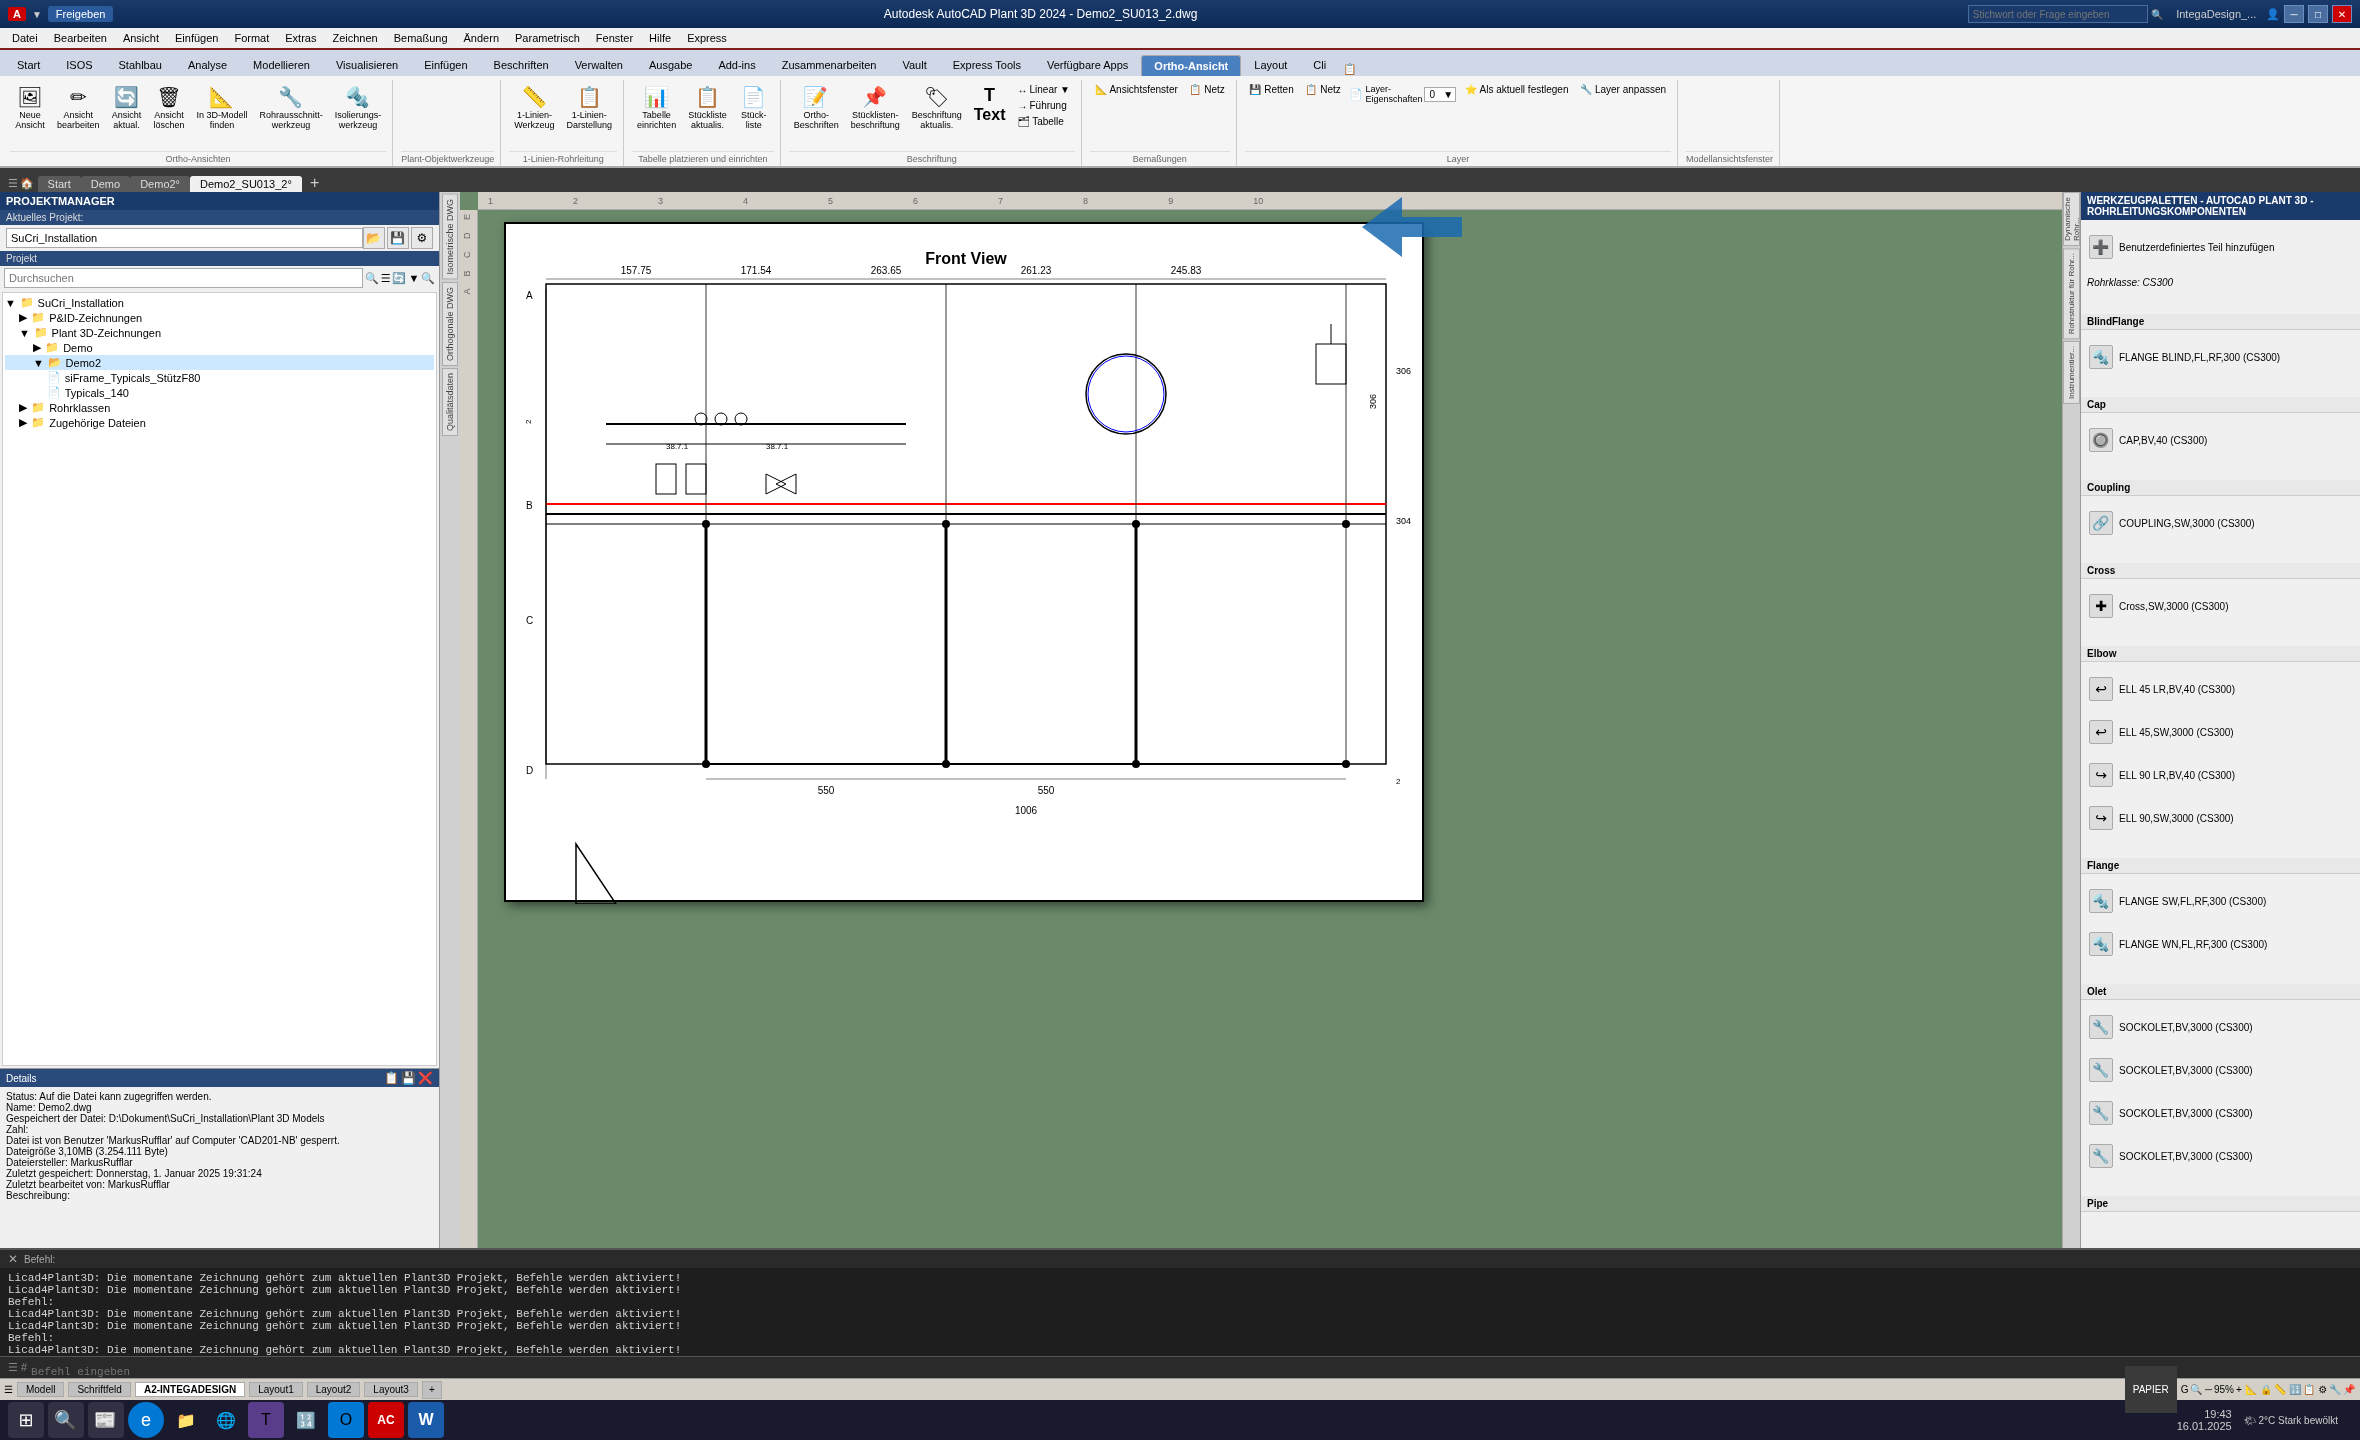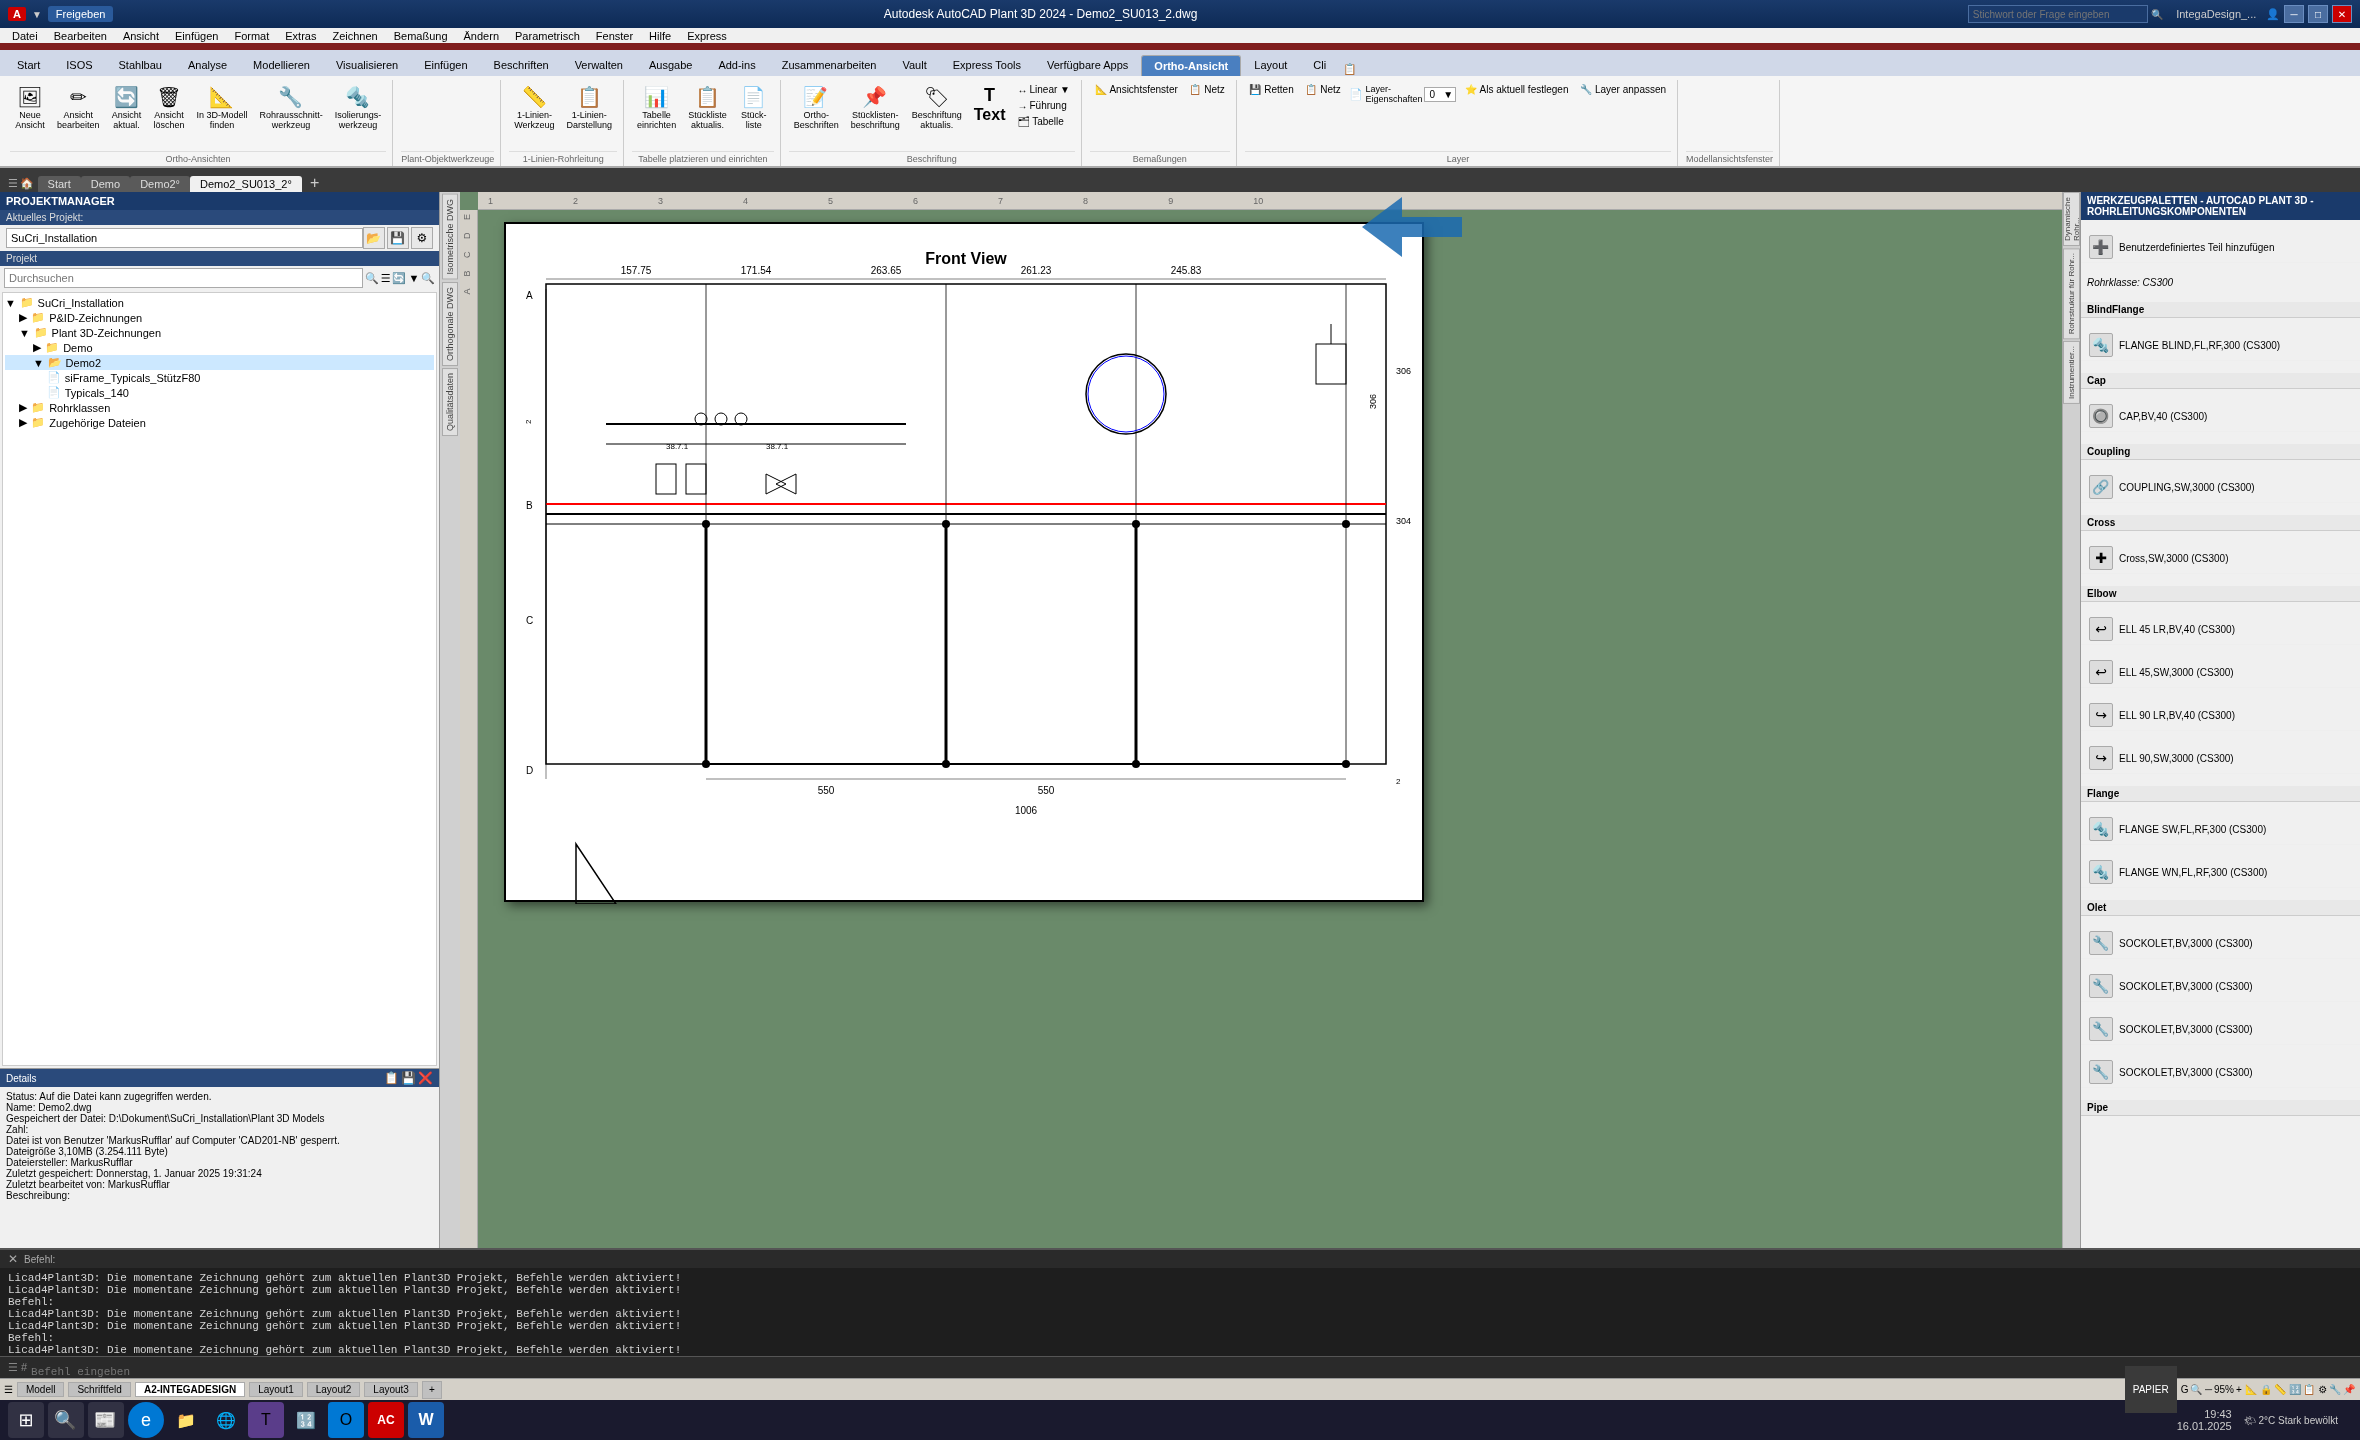--- a/index.html
+++ b/index.html
@@ -7,21 +7,21 @@
 
     
     #titlebar { height: 28px; background: linear-gradient(to bottom, #1a3a6b, #0d2a55); display: flex; align-items: center; justify-content: space-between; padding: 0 8px; color: #fff; }
     #titlebar .left { display: flex; align-items: center; gap: 6px; }
     #titlebar .center { font-size: 12px; }
     #titlebar .right { display: flex; align-items: center; gap: 4px; }
     .title-btn { width: 20px; height: 18px; background: #4a6da0; border: 1px solid #6a8dc0; color: #fff; font-size: 10px; display: flex; align-items: center; justify-content: center; cursor: pointer; }
     .search-bar { width: 180px; height: 18px; background: #1a3a6b; border: 1px solid #4a6da0; color: #ccc; font-size: 10px; padding: 0 4px; }
 
     
-    #menubar { height: 22px; background: #f0f0f0; display: flex; align-items: center; padding: 0 4px; border-bottom: 7px solid #7f1d1d; }
+    #menubar { height: 22px; background: #f0f0f0; display: flex; align-items: center; padding: 0 4px; border-bottom: 2px solid #7f1d1d; }
     .menu-item { padding: 2px 8px; font-size: 11px; cursor: pointer; }
 
     
     #ribbon { background: #f5f5f5; border-bottom: 2px solid #aaa; }
     .ribbon-tabs { height: 26px; display: flex; align-items: flex-end; background: #d0d8e8; padding: 0 4px; }
     .ribbon-tab { padding: 4px 12px; font-size: 11px; cursor: pointer; background: #d0d8e8; border: 1px solid transparent; }
     .ribbon-tab.active { background: #f5f5f5; border: 1px solid #aaa; border-bottom: none; font-weight: bold; }
     .ribbon-tab.highlight { background: #4a7fc0; color: #fff; border-radius: 3px 3px 0 0; }
     .ribbon-content { display: flex; align-items: stretch; padding: 4px 4px 0; min-height: 90px; background: #f5f5f5; gap: 2px; }
     .ribbon-group { display: flex; flex-direction: column; align-items: flex-start; border-right: 1px solid #ccc; padding: 2px 6px 2px 6px; min-width: 60px; }
@@ -59,21 +59,21 @@
     
     #maincanvas { flex: 1; background: #5a7a5a; position: relative; overflow: hidden; display: flex; flex-direction: column; }
     .canvas-tab { background: #5a5a5a; color: #ddd; padding: 2px 10px; font-size: 11px; cursor: pointer; border-radius: 3px 3px 0 0; }
     .canvas-tab.active { background: #f0f0f0; color: #000; }
     #drawing-area { flex: 1; background: #6a8a6a; position: relative; overflow: hidden; }
     #paper { position: absolute; left: 44px; top: 30px; width: 920px; height: 680px; background: #fff; border: 2px solid #000; box-shadow: 4px 4px 10px rgba(0,0,0,0.5); }
 
     
     #rightpanel { width: 280px; background: #f0f0f0; border-left: 1px solid #999; display: flex; flex-direction: column; overflow-y: auto; gap: 12px; }
     #rightpanel-header { background: #1a3a6b; color: #fff; padding: 3px 6px; font-size: 10px; font-weight: bold; }
-    .rp-section-title { font-size: 10px; font-weight: bold; padding: 2px 6px; background: #e8e8e8; border-bottom: 1px solid #ccc; margin-top: 0; }
+    .rp-section-title { font-size: 10px; font-weight: bold; padding: 2px 6px; background: #e8e8e8; border-bottom: 1px solid #ccc; margin-top: 12px; }
     .rp-item { display: flex; align-items: center; gap: 6px; padding: 3px 8px; cursor: pointer; border-bottom: 1px solid #eee; font-size: 10px; }
     .rp-icon { width: 24px; height: 24px; background: #ddd; border: 1px solid #aaa; display: flex; align-items: center; justify-content: center; font-size: 14px; border-radius: 2px; }
 
     
     #commandline { height: 130px; background: #1e1e1e; border-top: 2px solid #555; display: flex; flex-direction: column; }
     #cmdheader { background: #2a2a2a; color: #aaa; padding: 2px 8px; font-size: 10px; display: flex; align-items: center; }
     #cmdcontent { flex: 1; color: #d4d4d4; padding: 4px 8px; font-size: 11px; font-family: 'Courier New', monospace; overflow-y: auto; }
     #cmdinput { height: 22px; background: #2a2a2a; border-top: 1px solid #555; display: flex; align-items: center; padding: 0 8px; }
     #cmdinput input { background: transparent; border: none; color: #d4d4d4; font-family: 'Courier New', monospace; font-size: 11px; flex: 1; outline: none; margin-top: 8px; }
     .taskbar { height: 40px; background: #1a1a2e; display: flex; align-items: center; padding: 0 8px; gap: 4px; }

